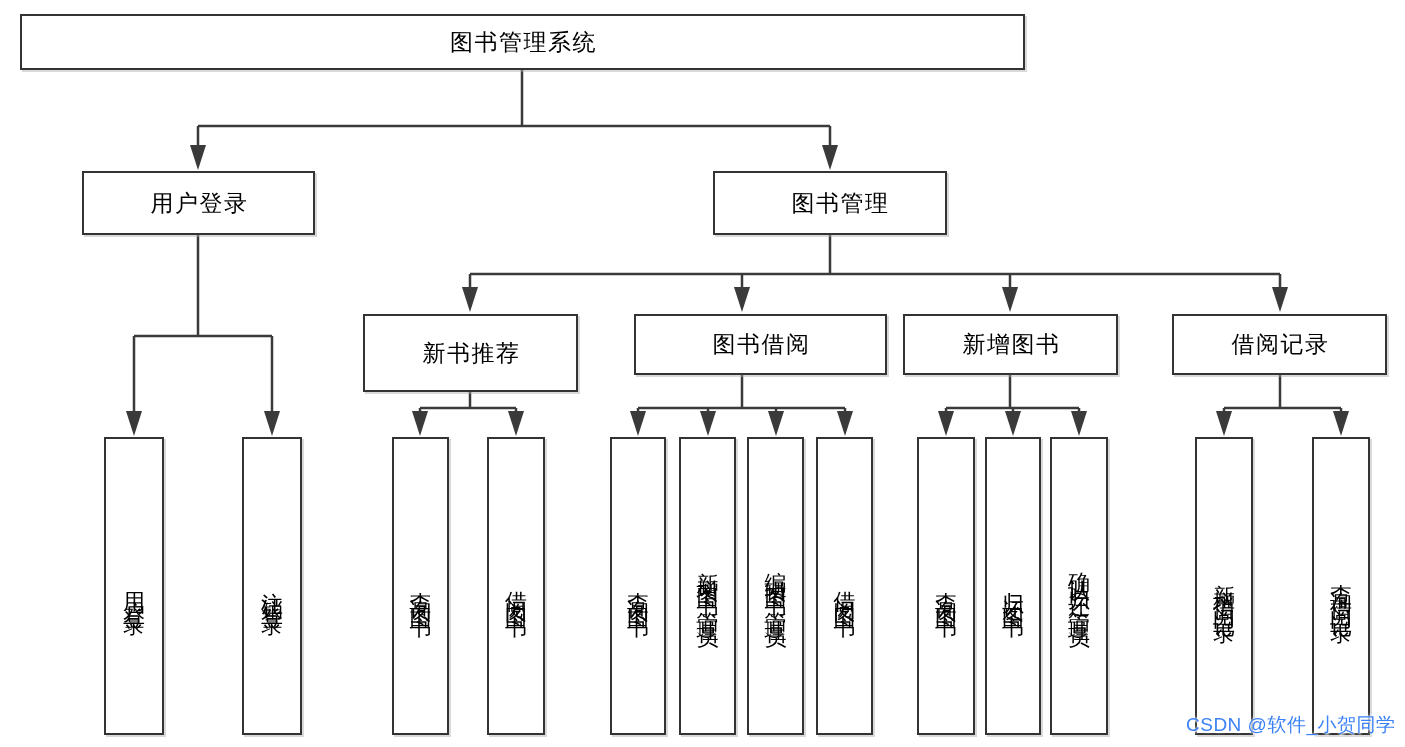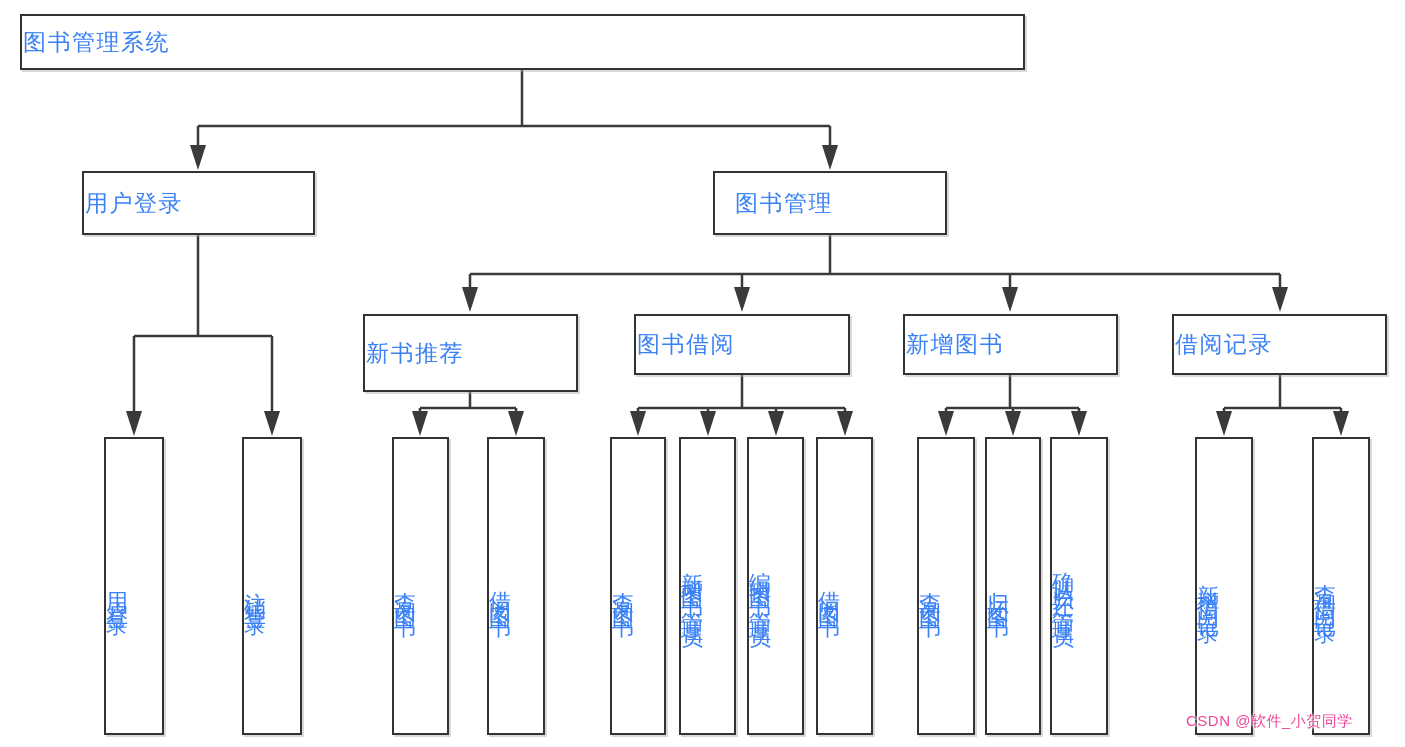--- a/index.html
+++ b/index.html
@@ -17,41 +17,41 @@
     z-index: 1;
   }
   .box {
     position: absolute;
     box-sizing: border-box;
     background: #ffffff;
     border: 2.5px solid #333333;
     box-shadow: 2px 2px 0 rgba(170,170,170,0.45);
     display: flex;
     align-items: center;
-    justify-content: flex-start;
-    color: #3b82f6;
+    justify-content: center;
+    color: #000000;
     z-index: 2;
   }
   .box.h { font-size: 23px; letter-spacing: 1.5px; }
   .box.h span { transform: translateX(1px); }
   .box.v span {
     writing-mode: vertical-rl;
     text-orientation: mixed;
     font-size: 22px;
     line-height: 1;
     letter-spacing: 8px;
     margin-bottom: -8px;
   }
   .watermark {
     position: absolute;
     left: 1186px;
     top: 712px;
     z-index: 3;
-    font-size: 15px;
-    color: #ec4899;
+    font-size: 19px;
+    color: #3b82f6;
     white-space: nowrap;
     letter-spacing: 0.5px;
     text-shadow: 0 0 4px #ffffff, 0 0 2px #ffffff, 1px 1px 2px #ffffff;
   }
 </style>
 </head>
 <body>
 
 <div class="canvas">
 
@@ -91,21 +91,21 @@
   <div class="box h" style="left:82px; top:171px; width:233px; height:64px;">
     <span>用户登录</span>
   </div>
   <div class="box h" style="left:713px; top:171px; width:234px; height:64px;padding-left:19px;">
     <span>图书管理</span>
   </div>
 
   <div class="box h" style="left:363px; top:314px; width:215px; height:78px;">
     <span>新书推荐</span>
   </div>
-  <div class="box h" style="left:634px; top:314px; width:216px; height:61px;">
+  <div class="box h" style="left:634px; top:314px; width:253px; height:61px;">
     <span>图书借阅</span>
   </div>
   <div class="box h" style="left:903px; top:314px; width:215px; height:61px;">
     <span>新增图书</span>
   </div>
   <div class="box h" style="left:1172px; top:314px; width:215px; height:61px;">
     <span>借阅记录</span>
   </div>
 
   <div class="box v" style="left:104px; top:437px; width:60px; height:298px;">

